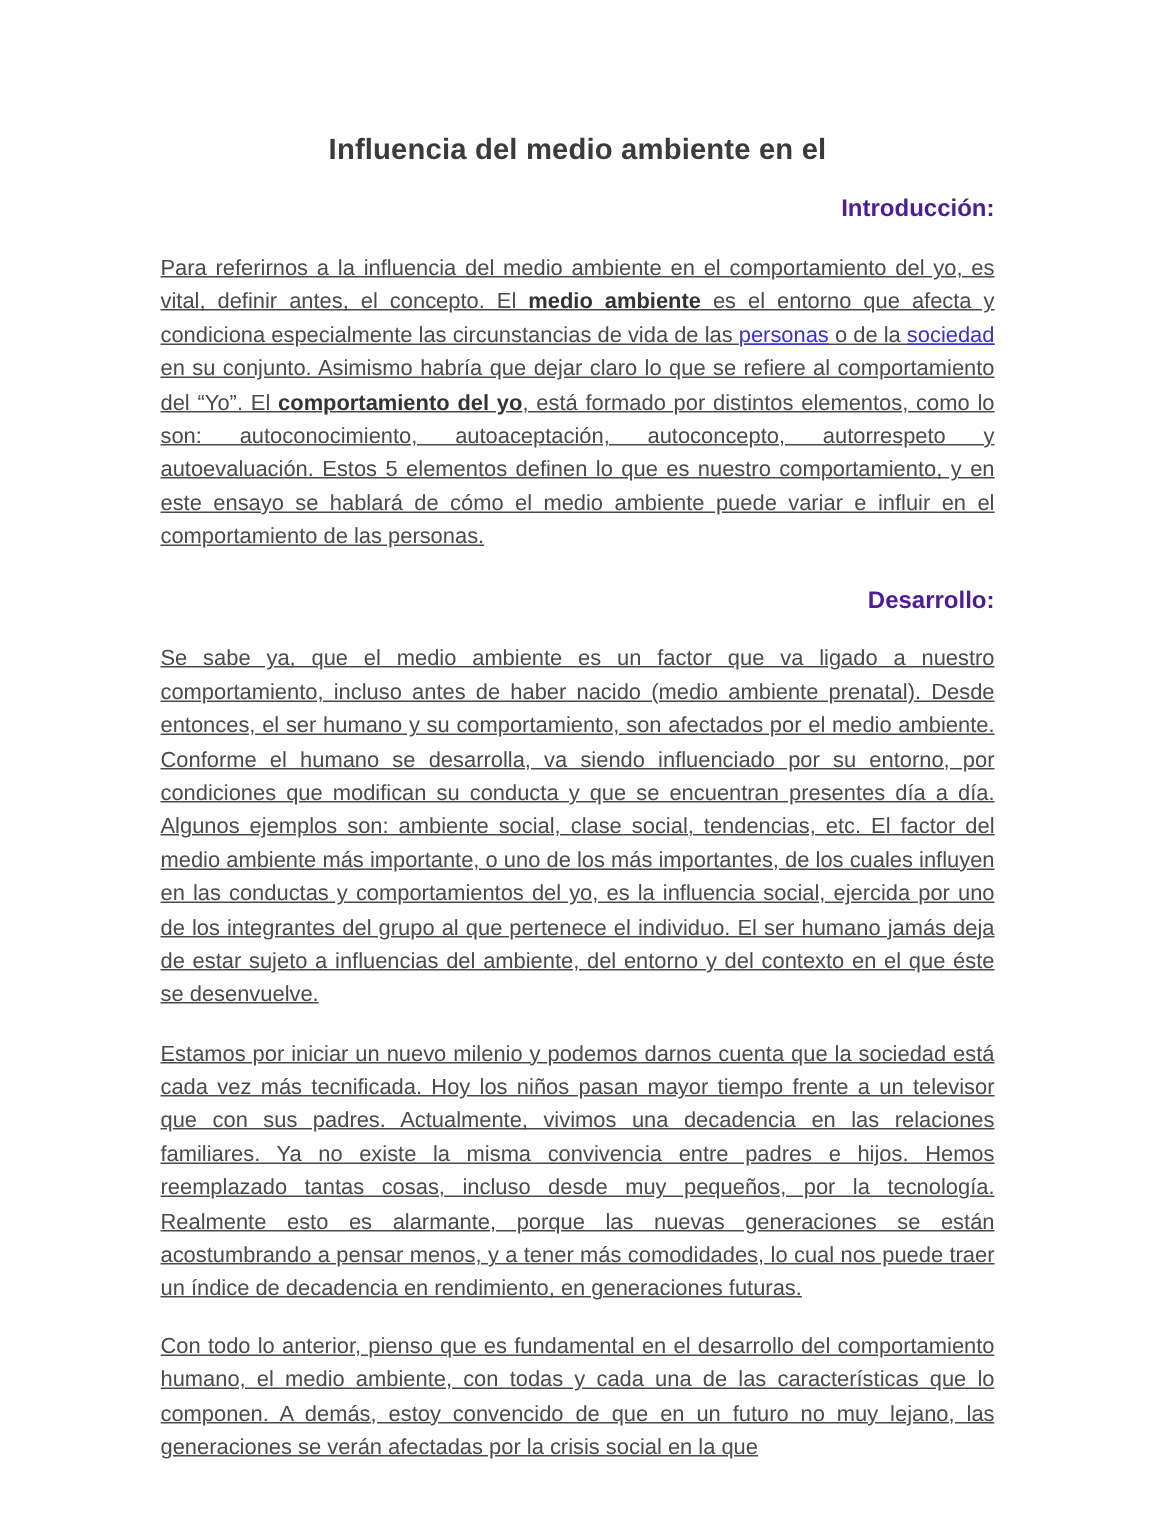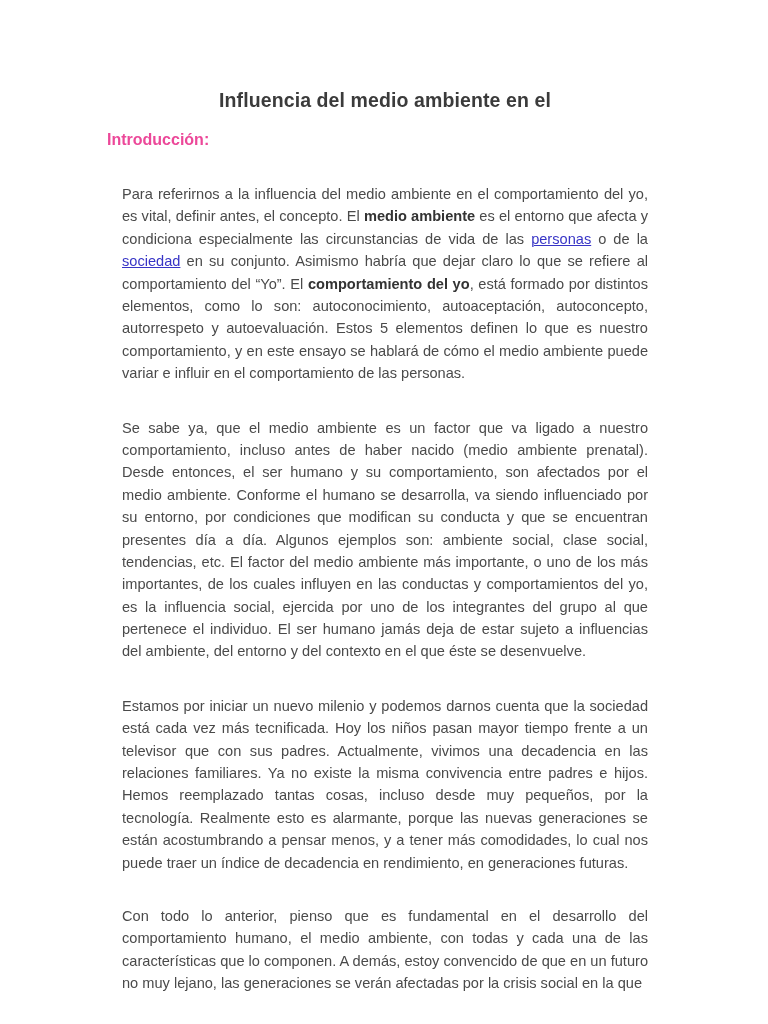--- a/index.html
+++ b/index.html
@@ -45,38 +45,39 @@
   }
   .doc-title .line {
     display: block;
   }
 
   
   .section-heading {
     margin: 0;
     font-size: 16px;
     font-weight: bold;
-    color: #ec4899;
-    text-align: left;
+    color: #4c1d95;
+    text-align: right;
     line-height: 1.3;
   }
   .section-heading.intro   { padding-top: 16px; }
   .section-heading.desarrollo { padding-top: 21px; }
   .section-heading.conclusion { padding-top: 56px; }
 
   
   .para {
-    margin: 15px;
+    margin: 0;
     padding-top: 17px;
     font-size: 14.6px;
     line-height: 1.535;
     text-align: justify;
     text-justify: inter-word;
     color: #4a4a4a;
     hyphens: none;
+    text-decoration: underline;
   }
   .para.tight { padding-top: 16px; }
 
   b, .bold {
     font-weight: bold;
     color: #333333;
   }
 
   a.doc-link {
     color: #3734c6;
@@ -99,20 +100,21 @@
   <div class="content">
 
     <h1 class="doc-title">
       <span class="line">Influencia del medio ambiente en el</span>
     </h1>
 
     <h2 class="section-heading intro">Introducción:</h2>
 
     <p class="para"><span>Para referirnos a la influencia del medio ambiente en el comportamiento del yo, es vital, definir antes, el concepto. El </span><b>medio ambiente</b><span> es el entorno que afecta y condiciona especialmente las circunstancias de vida de las </span><a class="doc-link" href="#">personas</a><span> o de la </span><a class="doc-link" href="#">sociedad</a><span> en su conjunto. Asimismo habría que dejar claro lo que se refiere al comportamiento del “Yo”. El </span><b>comportamiento del yo</b><span>, está formado por distintos elementos, como lo son: autoconocimiento, autoaceptación, autoconcepto, autorrespeto y autoevaluación.  Estos 5 elementos definen lo que es nuestro comportamiento, y en este ensayo se hablará de cómo el medio ambiente puede variar e influir en el comportamiento de las personas.</span></p>
 
+    <h2 class="section-heading desarrollo">Desarrollo:</h2>
 
     <p class="para">Se sabe ya, que el medio ambiente es un factor que va ligado a nuestro comportamiento, incluso antes de haber nacido (medio ambiente prenatal). Desde entonces, el ser humano y su comportamiento, son afectados por el medio ambiente. Conforme el humano se desarrolla, va siendo influenciado por su entorno, por condiciones que modifican su conducta y que se encuentran presentes día a día. Algunos ejemplos son: ambiente social, clase social, tendencias, etc. El factor del medio ambiente más importante, o uno de los más importantes, de los cuales influyen en las conductas y comportamientos del yo, es la influencia social, ejercida por uno de los integrantes del grupo al que pertenece el individuo. El ser humano jamás deja de estar sujeto a influencias del ambiente, del entorno y del contexto en el que éste se desenvuelve.</p>
 
     <p class="para">Estamos por iniciar un nuevo milenio y podemos darnos cuenta que la sociedad está cada vez más tecnificada. Hoy los niños pasan mayor tiempo frente a un televisor que con sus padres. Actualmente, vivimos una decadencia en las relaciones familiares. Ya no existe la misma convivencia entre padres e hijos. Hemos reemplazado tantas cosas, incluso desde muy pequeños, por la tecnología. Realmente esto es alarmante, porque las nuevas generaciones se están acostumbrando a pensar menos, y a tener más comodidades, lo cual nos puede traer un índice de decadencia en rendimiento, en generaciones futuras.</p>
 
 
     <p class="para tight clipped">Con todo lo anterior, pienso que es fundamental en el desarrollo del comportamiento humano, el medio ambiente, con todas y cada una de las características que lo componen. A demás, estoy convencido de que en un futuro no muy lejano, las generaciones se verán afectadas por la crisis social en la que</p>
 
   </div>
 </div>

